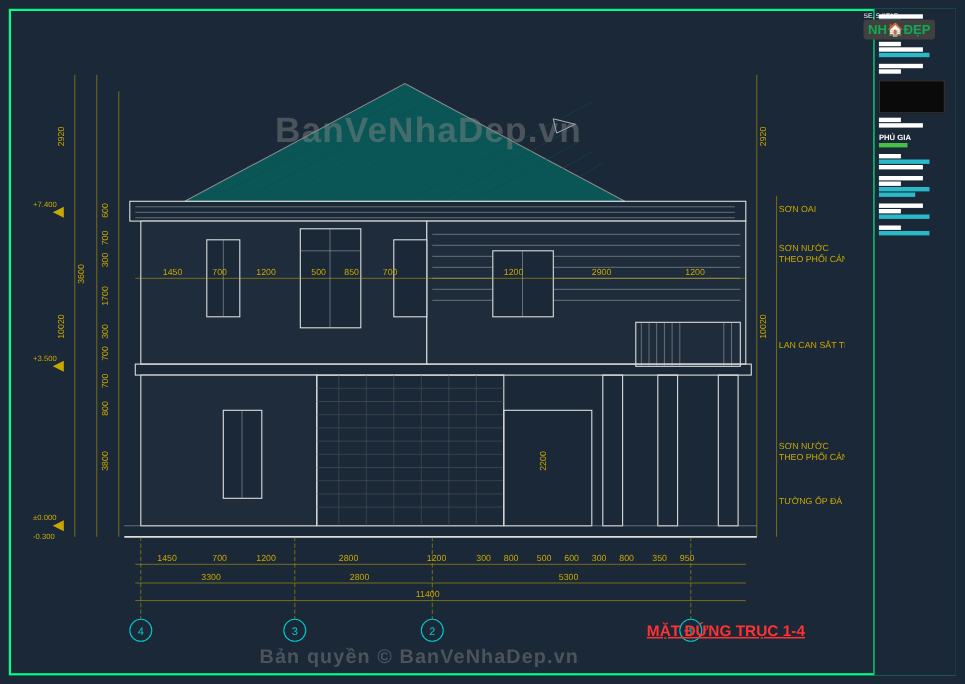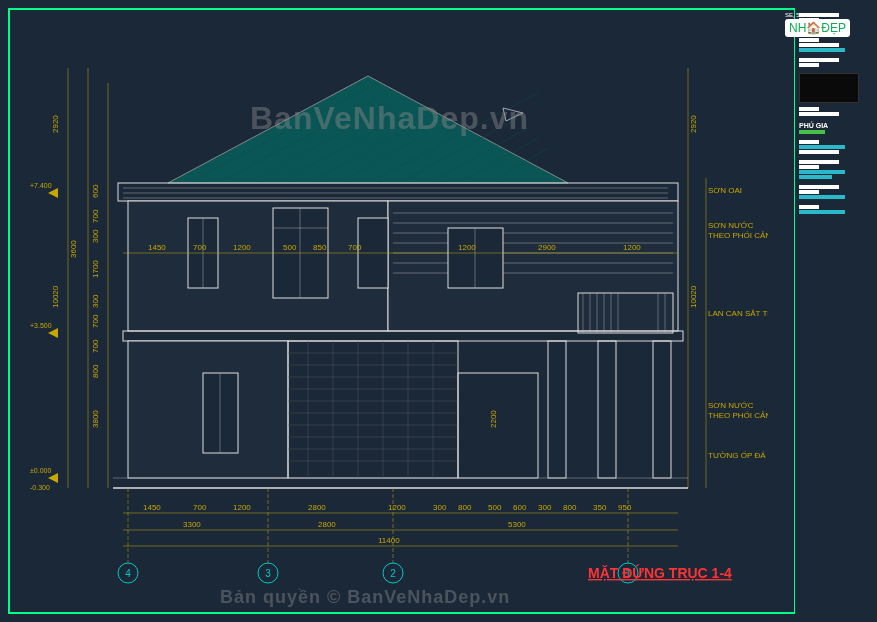--- a/index.html
+++ b/index.html
@@ -26,23 +26,23 @@
 .brick { stroke:#555; stroke-width:0.5; fill:none; }
 .dark-wall { fill:#1e2c3c; }
 .window { stroke:#ddd; stroke-width:1; fill:#1a2838; }
 .annot { fill:#c8a800; font-size:8px; }
 .title-text { fill:#ff3333; font-size:14px; font-weight:bold; text-decoration:underline; }
 .level-text { fill:#c8a800; font-size:7px; }
 .grid-circle { stroke:#00c8c8; stroke-width:1; fill:#1a2838; }
 .grid-num { fill:#00c8c8; font-size:10px; text-anchor:middle; }
 .watermark { position:absolute; color:#888; font-size:32px; opacity:0.45; pointer-events:none; font-weight:bold; letter-spacing:1px; }
 .wm1 { top:100px; left:250px; }
-.wm2 { bottom:14px; left:220px; font-size:18px; }
+.wm2 { bottom:14px; left:236px; font-size:18px; }
 .top-logo { position:absolute; top:12px; right:12px; width:80px; height:30px; }
-.top-logo .nd { background:#ffffff; color:#1a5; font-weight:normal; font-size:12px; padding:2px 4px; display:inline-block; border-radius:3px; }
+.top-logo .nd { background:#404040; color:#1a5; font-weight:bold; font-size:12px; padding:2px 4px; display:inline-block; border-radius:3px; }
 .top-logo .sub { color:#fff; font-size:6px; display:block; }
 </style>
 </head>
 <body>
 
 <div class="frame"></div>
 
 <div class="main-area">
   <svg class="drawing" viewBox="0 0 740 560">
 

